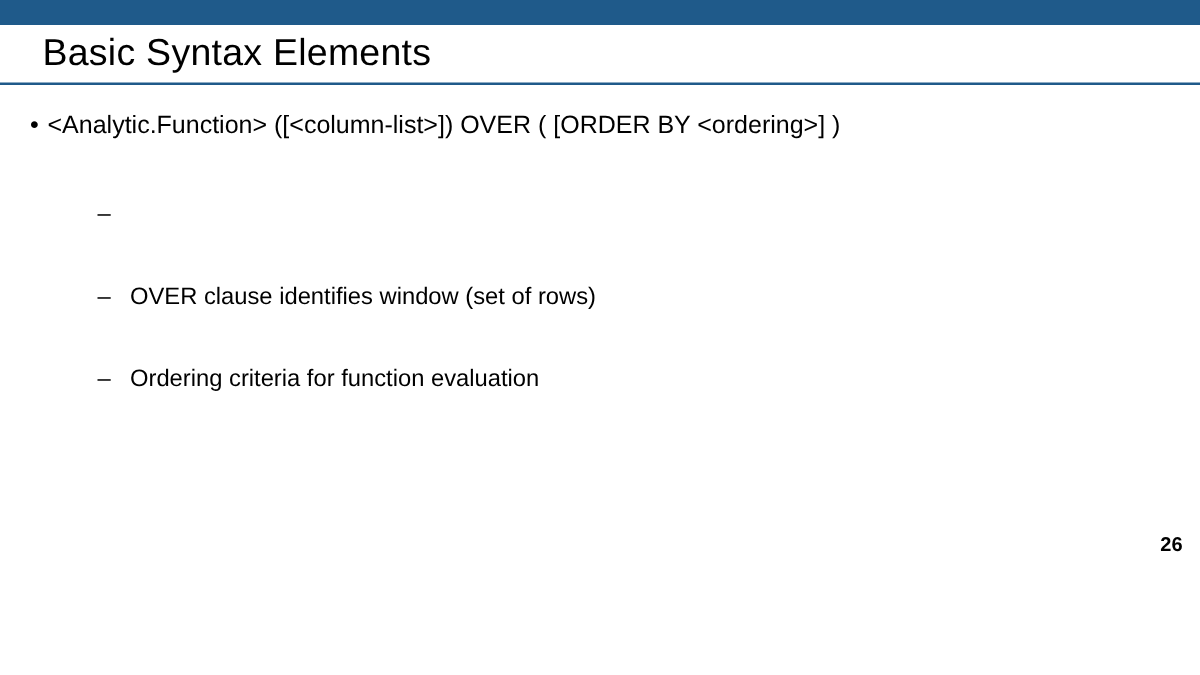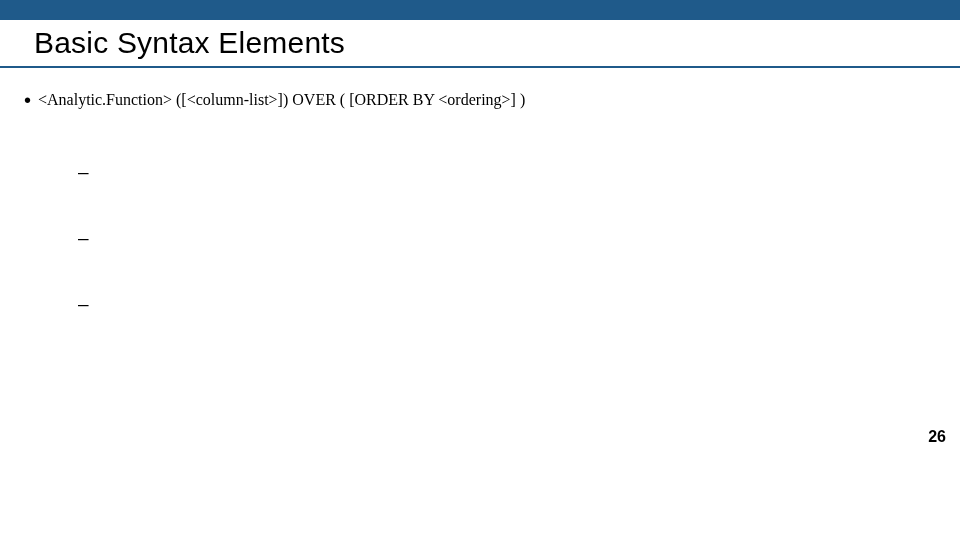--- a/index.html
+++ b/index.html
@@ -4,21 +4,21 @@
 <style>
   * { margin: 0; padding: 0; box-sizing: border-box; }
   html, body { width: 960px; height: 540px; overflow: hidden; background: #fff; font-family: Arial, Helvetica, sans-serif; color: #000; }
   .slide { position: relative; width: 960px; height: 464px; }
   .top-bar { position: absolute; top: 0; left: 0; width: 960px; height: 20px; background: #1f5a8a; }
   .title { position: absolute; top: 26px; left: 34px; font-size: 30px; font-weight: 400; letter-spacing: 0.2px; }
   .underline { position: absolute; top: 66px; left: 0; width: 960px; height: 2px; background: #1f5a8a; }
   .content { position: absolute; top: 86px; left: 22px; right: 40px; }
   .bullet-row { display: flex; align-items: flex-start; }
   .bullet-dot { width: 16px; flex: 0 0 16px; font-size: 20px; line-height: 28px; text-align: left; padding-left: 2px; }
-  .syntax { font-family: Liberation Serif, serif; font-size: 16px; line-height: 28px; white-space: pre-wrap; }
+  .syntax { font-family: Liberation Sans, sans-serif; font-size: 20px; line-height: 28px; white-space: pre-wrap; }
   .sub-list { margin-top: 46px; margin-left: 56px; }
   .sub-item { display: flex; align-items: flex-start; margin-bottom: 42px; }
   .sub-dash { width: 26px; flex: 0 0 26px; font-size: 19px; line-height: 24px; }
   .sub-text { font-size: 19px; line-height: 24px; }
   .page-num { position: absolute; right: 14px; bottom: 18px; font-size: 16px; font-weight: bold; }
 </style>
 </head>
 <body>
 
 <div class="slide">
@@ -33,21 +33,23 @@
       <div class="bullet-dot">•</div>
       <div class="syntax">&lt;Analytic.Function&gt; ([&lt;column-list&gt;]) OVER ( [ORDER BY &lt;ordering&gt;] )</div>
     </div>
 
     <div class="sub-list">
       <div class="sub-item">
         <div class="sub-dash">–</div>
       </div>
       <div class="sub-item">
         <div class="sub-dash">–</div>
+        <div class="sub-text">OVER clause identifies window (set of rows)</div>
       </div>
       <div class="sub-item">
         <div class="sub-dash">–</div>
+        <div class="sub-text">Ordering criteria for function evaluation</div>
       </div>
     </div>
   </div>
 
   <div class="page-num">26</div>
 </div>
 
 </body></html>

